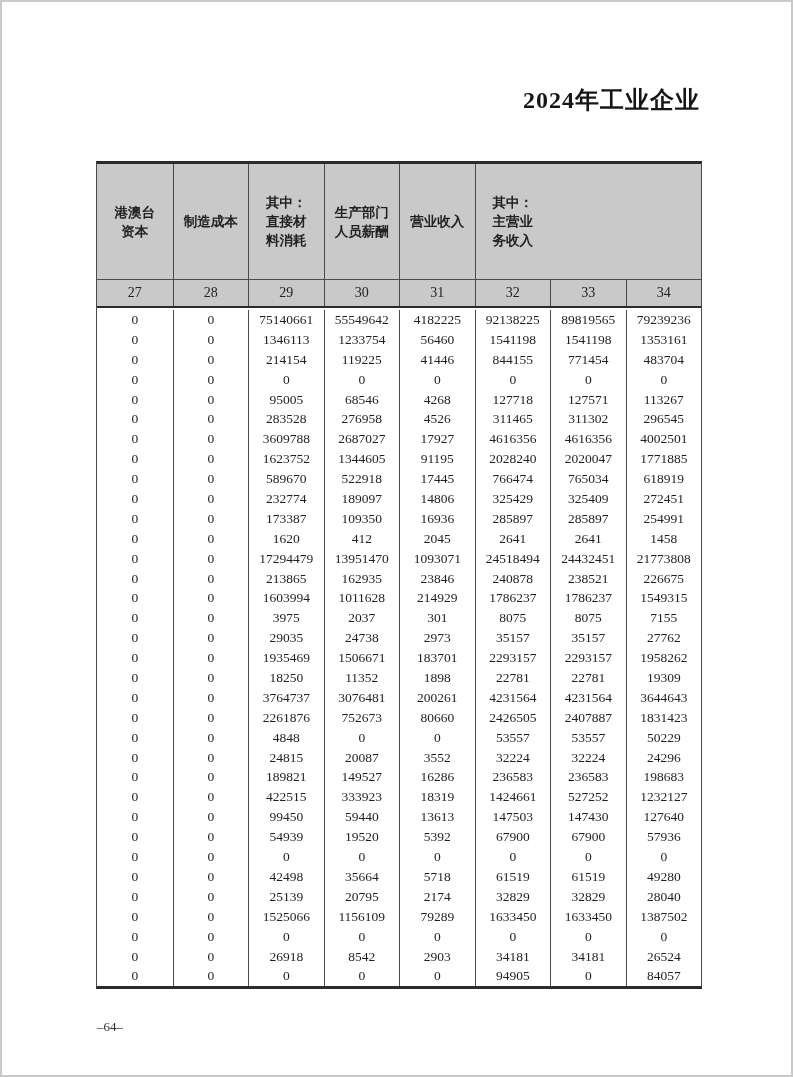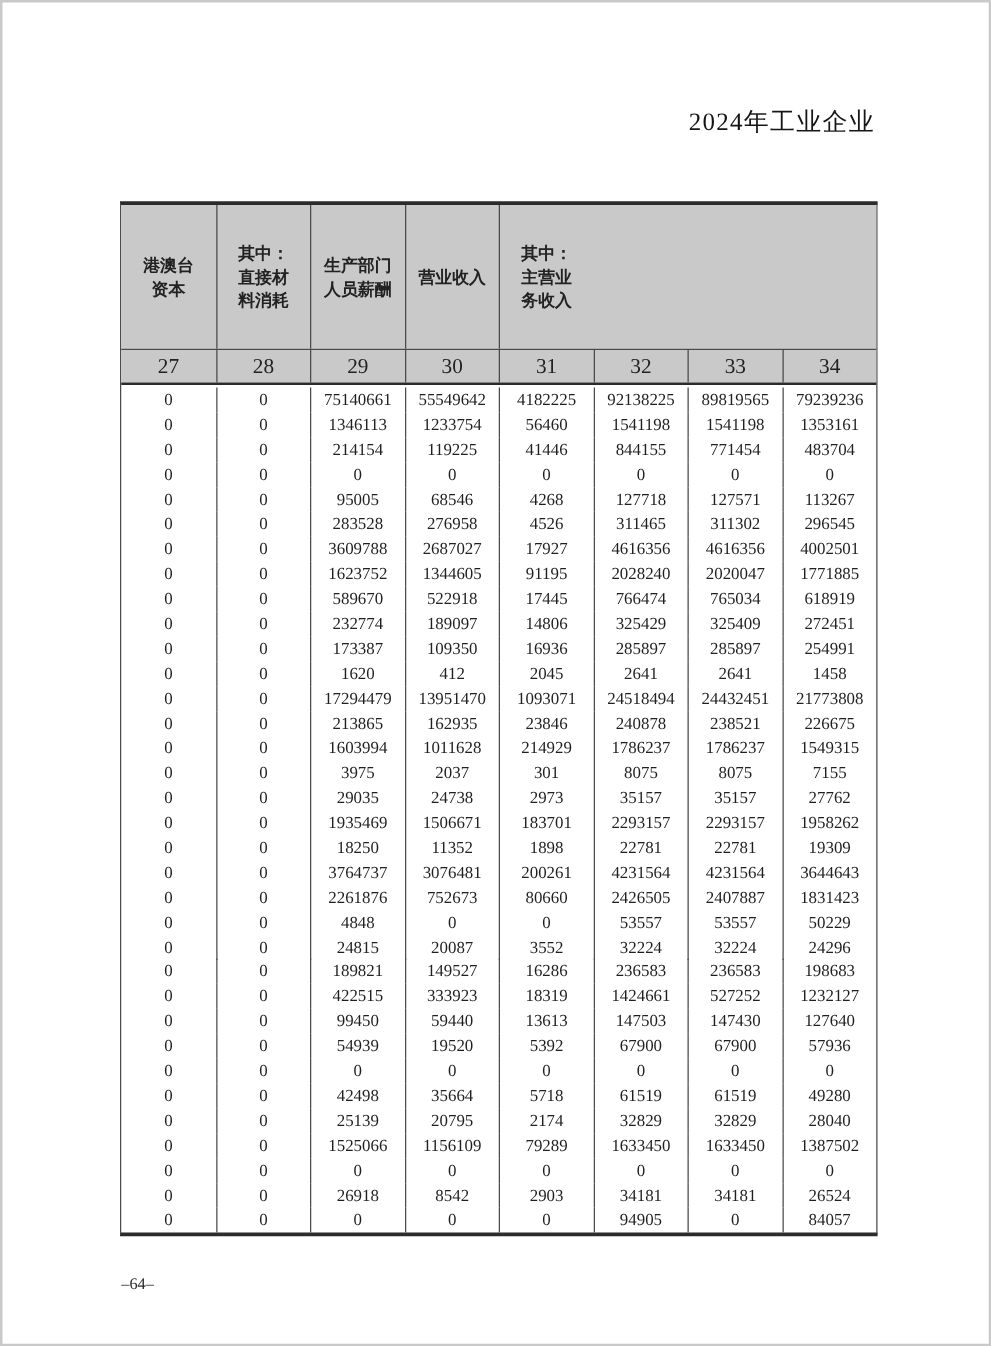--- a/index.html
+++ b/index.html
@@ -8,23 +8,24 @@
     background:#ffffff;
     box-sizing:border-box;
     border:2px solid #c9c9c9;
     position:relative;
     font-family:"Liberation Serif","DejaVu Serif",serif;
     color:#1c1c1c;
     overflow:hidden;
   }
   .title {
     position:absolute; top:82px; right:91px;
-    font-size:20px; letter-spacing:1px;
+    font-size:24px; letter-spacing:1px;
     font-family:"Liberation Serif","DejaVu Serif",serif;
     color:#151515;
+    font-weight:bold;
   }
   .table {
     position:absolute; left:94px; top:159px; width:606px;
     box-sizing:border-box;
     border-top:3px solid #2b2b2b;
     border-bottom:3px solid #2b2b2b;
     border-left:1px solid #4a4a4a;
     border-right:1px solid #4a4a4a;
   }
   .thead, .numrow, .drow { display:grid; grid-template-columns:repeat(8,1fr); }
@@ -37,21 +38,21 @@
     color:#222; text-align:center;
   }
   .hcell:first-child { border-left:none; }
   .hlabel { white-space:pre-line; }
   .hlabel.left { text-align:center; }
   .numrow {
     height:26px; background:#c9c9c9;
     border-top:1px solid #4a4a4a;
   }
   .ncell {
-    text-align:center; line-height:26px; font-size:17px;
+    text-align:center; line-height:26px; font-size:14px;
     border-left:1px solid #4a4a4a; color:#222;
   }
   .ncell:first-child { border-left:none; }
   .tbody { border-top:2px solid #2b2b2b; padding-top:2px; }
   .drow { height:19.9px; }
   .dcell {
     text-align:center; font-size:13.5px; line-height:19.9px;
     border-left:1px solid #4a4a4a; color:#1f1f1f;
   }
   .dcell:first-child { border-left:none; }
@@ -64,20 +65,23 @@
 </head>
 <body>
 
 <div class="title">2024年工业企业</div>
 
 <div class="table">
   <div class="thead">
       <div class="hcell">
         <div class="hlabel">港澳台
 资本</div>
+      </div>
+      <div class="hcell">
+        <div class="hlabel">制造成本</div>
       </div>
       <div class="hcell">
         <div class="hlabel left">其中：
 直接材
 料消耗</div>
       </div>
       <div class="hcell">
         <div class="hlabel">生产部门
 人员薪酬</div>
       </div>

